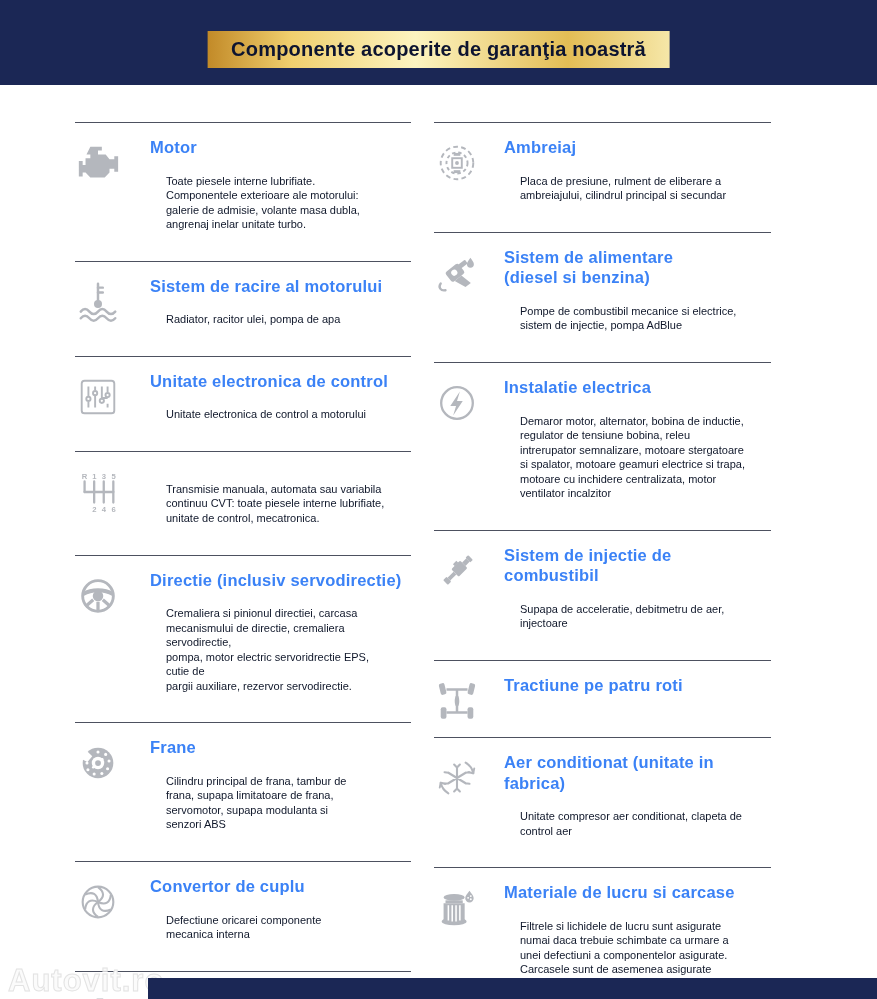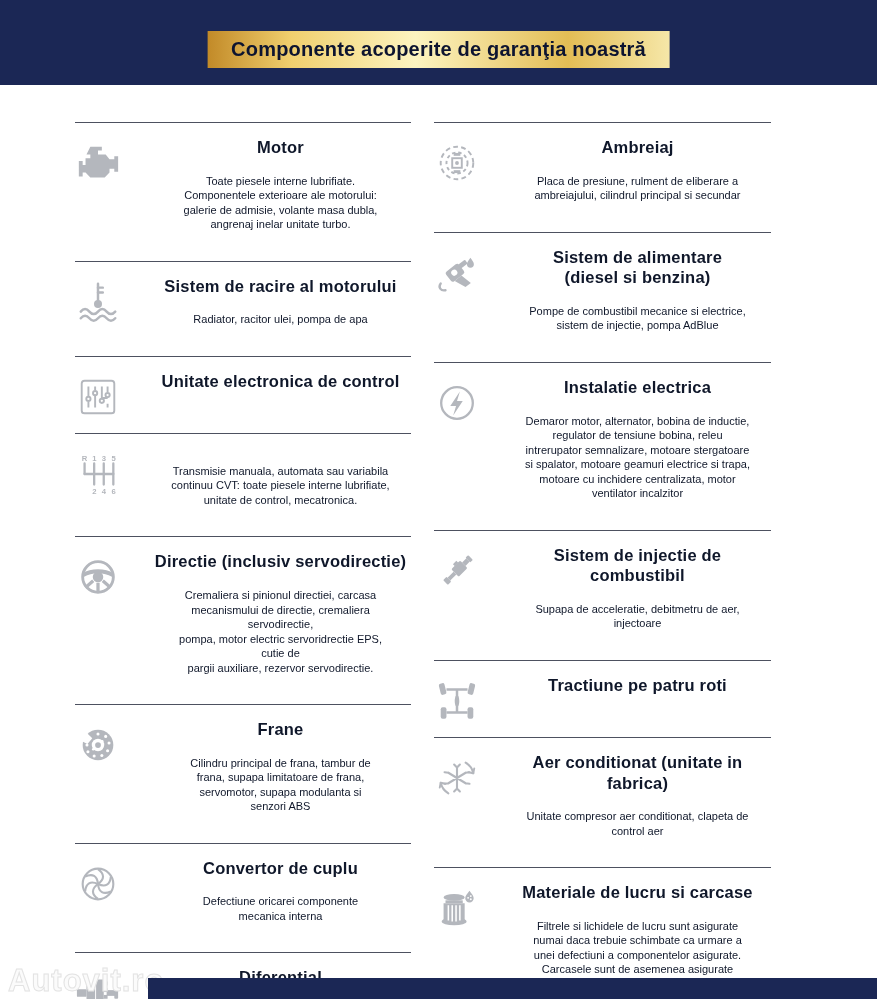--- a/index.html
+++ b/index.html
@@ -1,17 +1,17 @@
 <!DOCTYPE html>
 <html><head>
 <meta charset="utf-8">
 <style>
   html,body{margin:0;padding:0;}
   body{font-family:"Liberation Sans", sans-serif; background:#ffffff;}
-  .page{position:relative; width:877px; height:999px; background:#ffffff; overflow:hidden; margin:0 auto;text-align:center;}
+  .page{position:relative; width:877px; height:999px; background:#ffffff; overflow:hidden; margin:0 auto;}
 
   
   .header{position:absolute; top:0; left:0; width:877px; height:85px; background:#1b2755;}
   .banner{
     position:absolute; left:50%; top:31px; transform:translateX(-50%);
     background:linear-gradient(90deg,#c28a28 0%,#f0cf6e 18%,#fdf4c0 45%,#e3bd55 78%,#f6e7a8 100%);
     padding:7px 24px; white-space:nowrap;
     font-size:20px; font-weight:800; color:#0d1430; letter-spacing:.2px;
   }
 
@@ -19,21 +19,21 @@
   .col{position:absolute; top:122px;}
   .col-left{left:75px; width:336px; border-bottom:1.5px solid #4d5160;}
   .col-right{left:434px; width:337px;}
 
   .item{display:flex; align-items:flex-start; padding:14px 0 13px; border-top:1.5px solid #4d5160;}
   .icon{flex:0 0 75px; padding-top:3px;}
   .col-right .icon{flex:0 0 70px;}
   .icon svg{display:block;}
   .txt{width:320px;}
   .col-right .txt{width:300px;}
-  .title{margin:0 0 7px; font-size:16.5px; font-weight:700; color:#0f172a; line-height:1.25; white-space:pre-line; letter-spacing:.2px;}
+  .title{margin:0 0 7px; font-size:16.5px; font-weight:700; color:#3b82f6; line-height:1.25; white-space:pre-line; letter-spacing:.2px;}
   .desc{margin:16px; font-size:11px; color:#0f172a; line-height:1.32; white-space:pre-line;}
 
   
   .watermark{
     position:absolute; left:8px; bottom:0px;
     font-size:31px; font-weight:700; color:#fbfbfb;
     -webkit-text-stroke:1px #e3e3e3; letter-spacing:1px;
   }
   .footer-bar{position:absolute; left:148px; right:0; bottom:0; height:21px; background:#1b2755;}
 </style>
@@ -87,20 +87,21 @@
             <path d="M21 13v4M21 23v12"></path>
             <circle cx="21" cy="20" r="2.2"></circle>
             <path d="M28 13v12h6"></path>
             <circle cx="28" cy="28" r="2.2"></circle>
             <path d="M34 13v6M34 31v4"></path>
             <circle cx="34" cy="22" r="2.2"></circle>
           </svg>
         </span>
       <div class="txt">
         <h3 class="title">Unitate electronica de control</h3>
+        <p class="desc">Unitate electronica de control a motorului</p>
       </div>
     </div>
 
     <div class="item">
       <span class="icon">
           <svg width="46" height="46" viewBox="0 0 48 48" fill="none" stroke="#b4b7bd" stroke-width="2.4" stroke-linecap="round">
             <text x="7" y="10" font-size="8" fill="#b4b7bd" stroke="none" font-weight="bold">R</text>
             <text x="18" y="10" font-size="8" fill="#b4b7bd" stroke="none" font-weight="bold">1</text>
             <text x="28" y="10" font-size="8" fill="#b4b7bd" stroke="none" font-weight="bold">3</text>
             <text x="38" y="10" font-size="8" fill="#b4b7bd" stroke="none" font-weight="bold">5</text>

